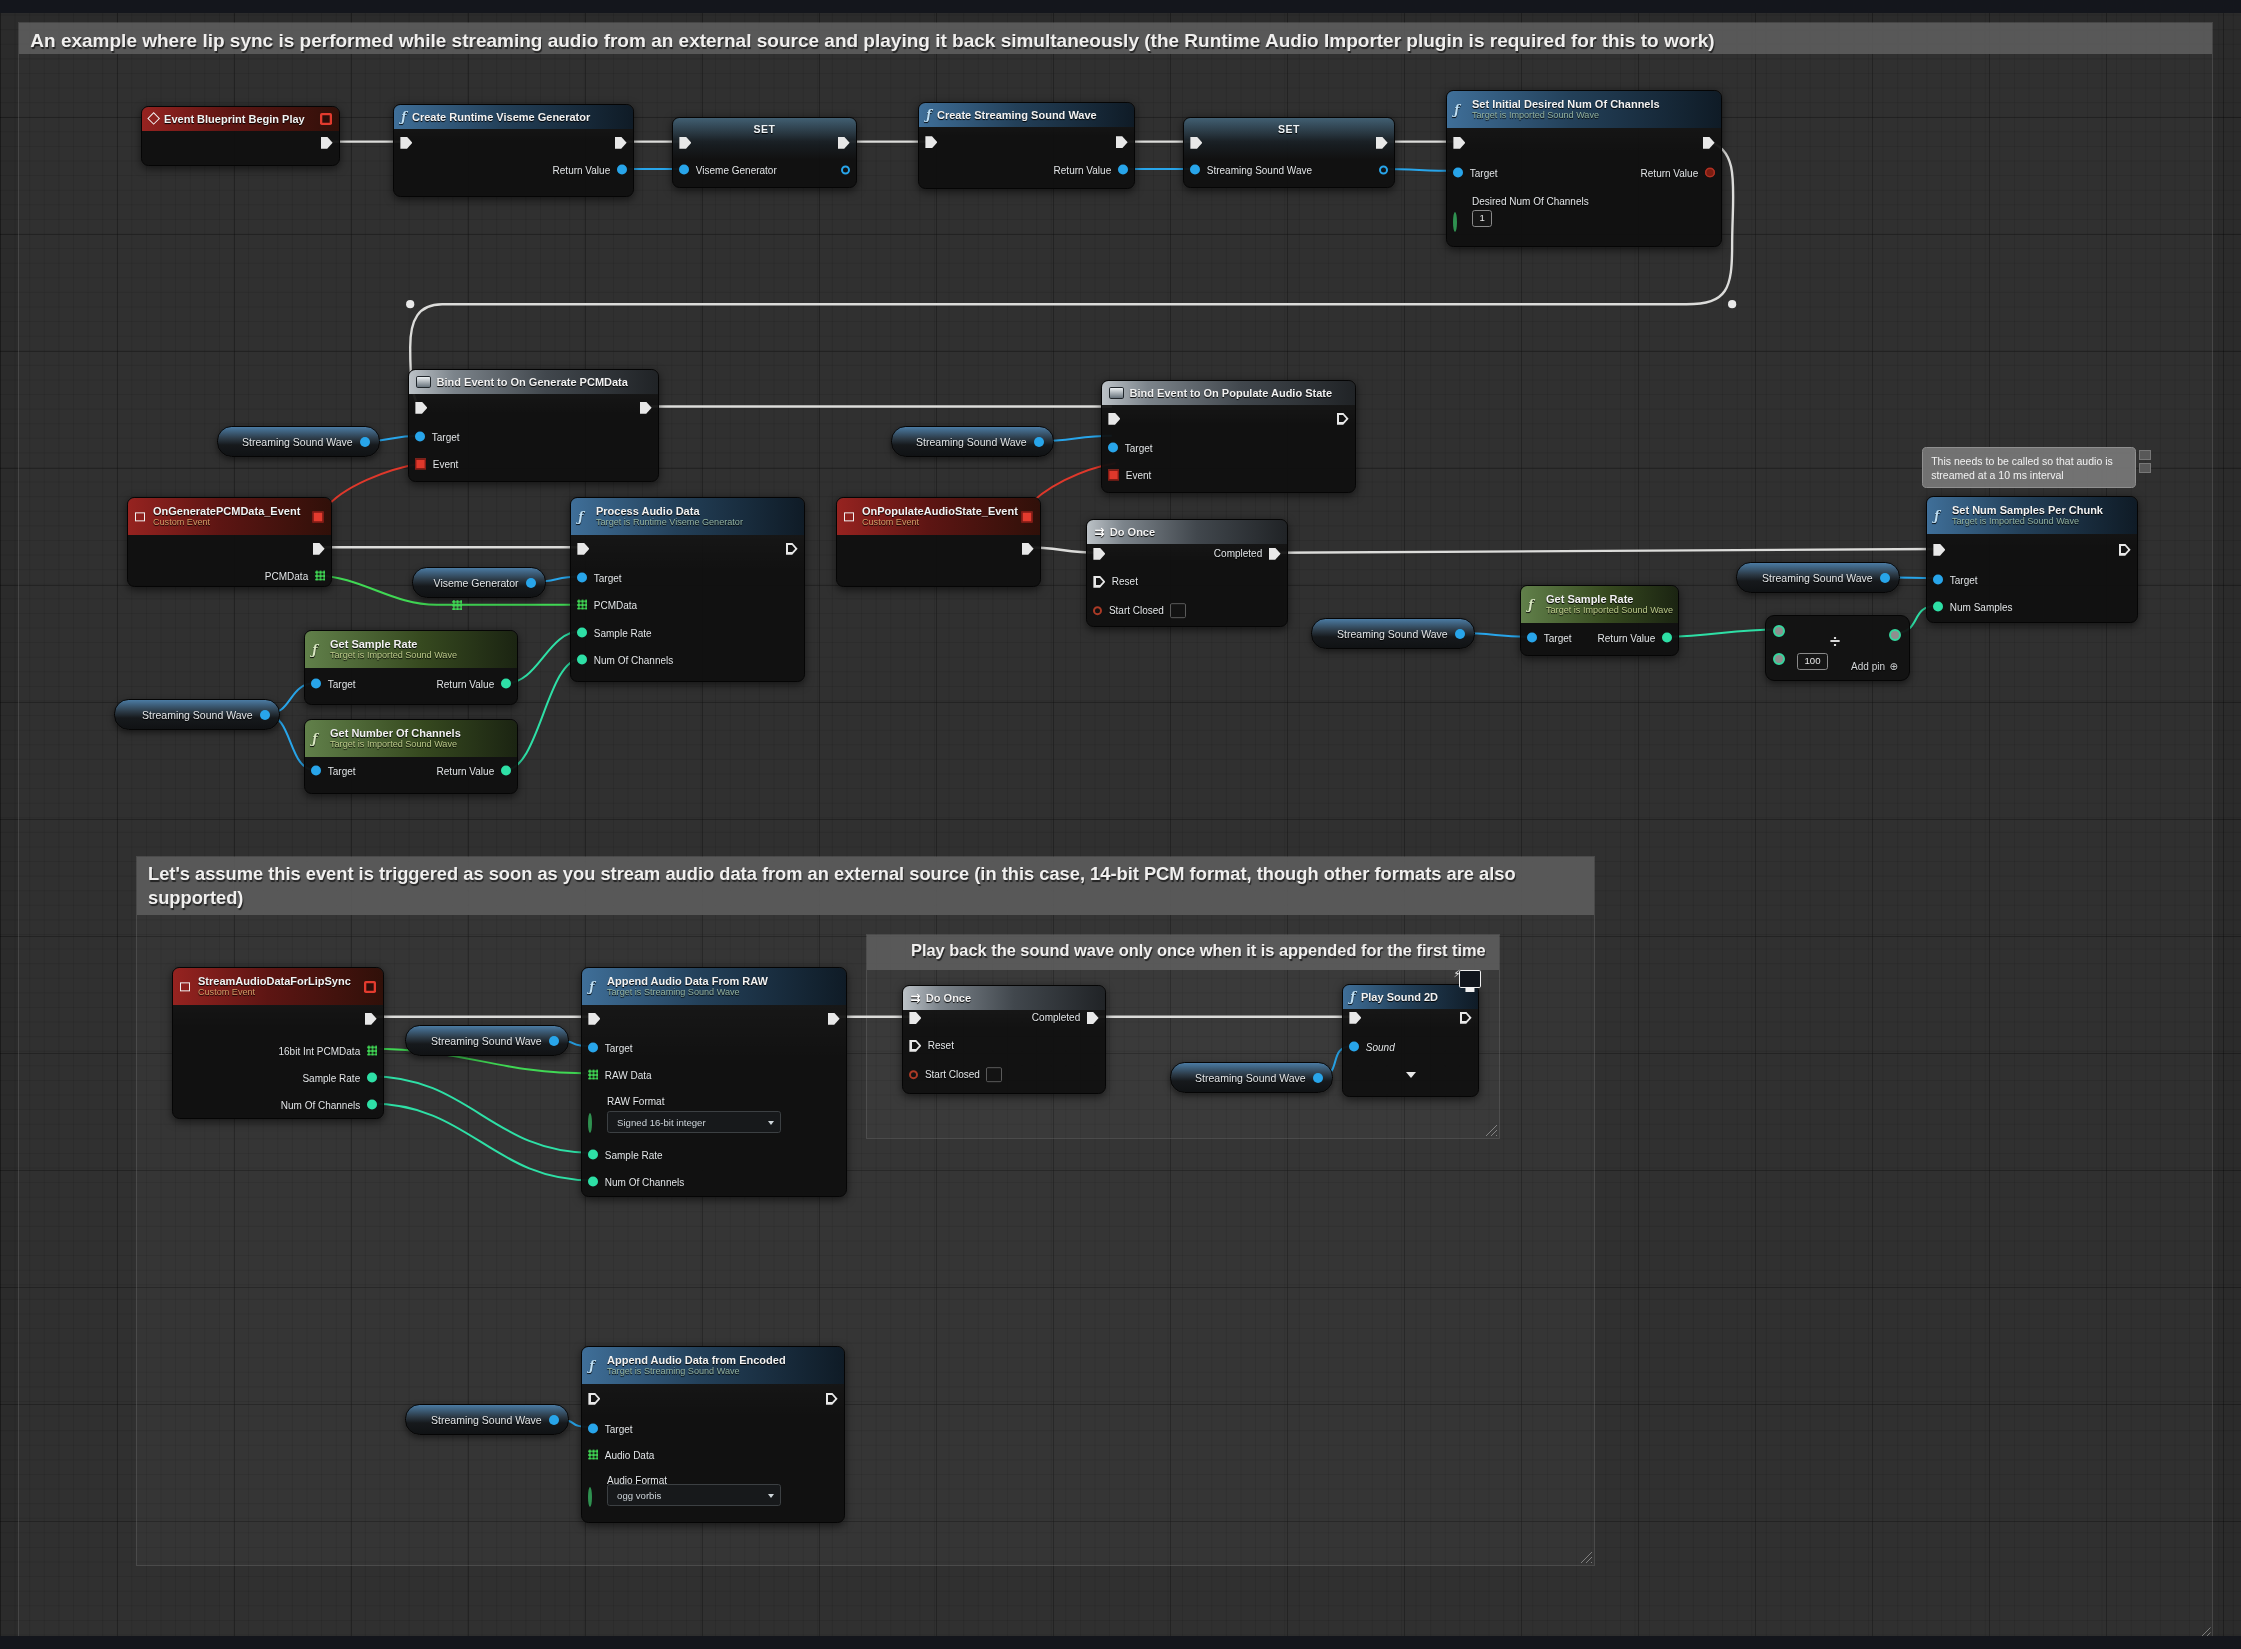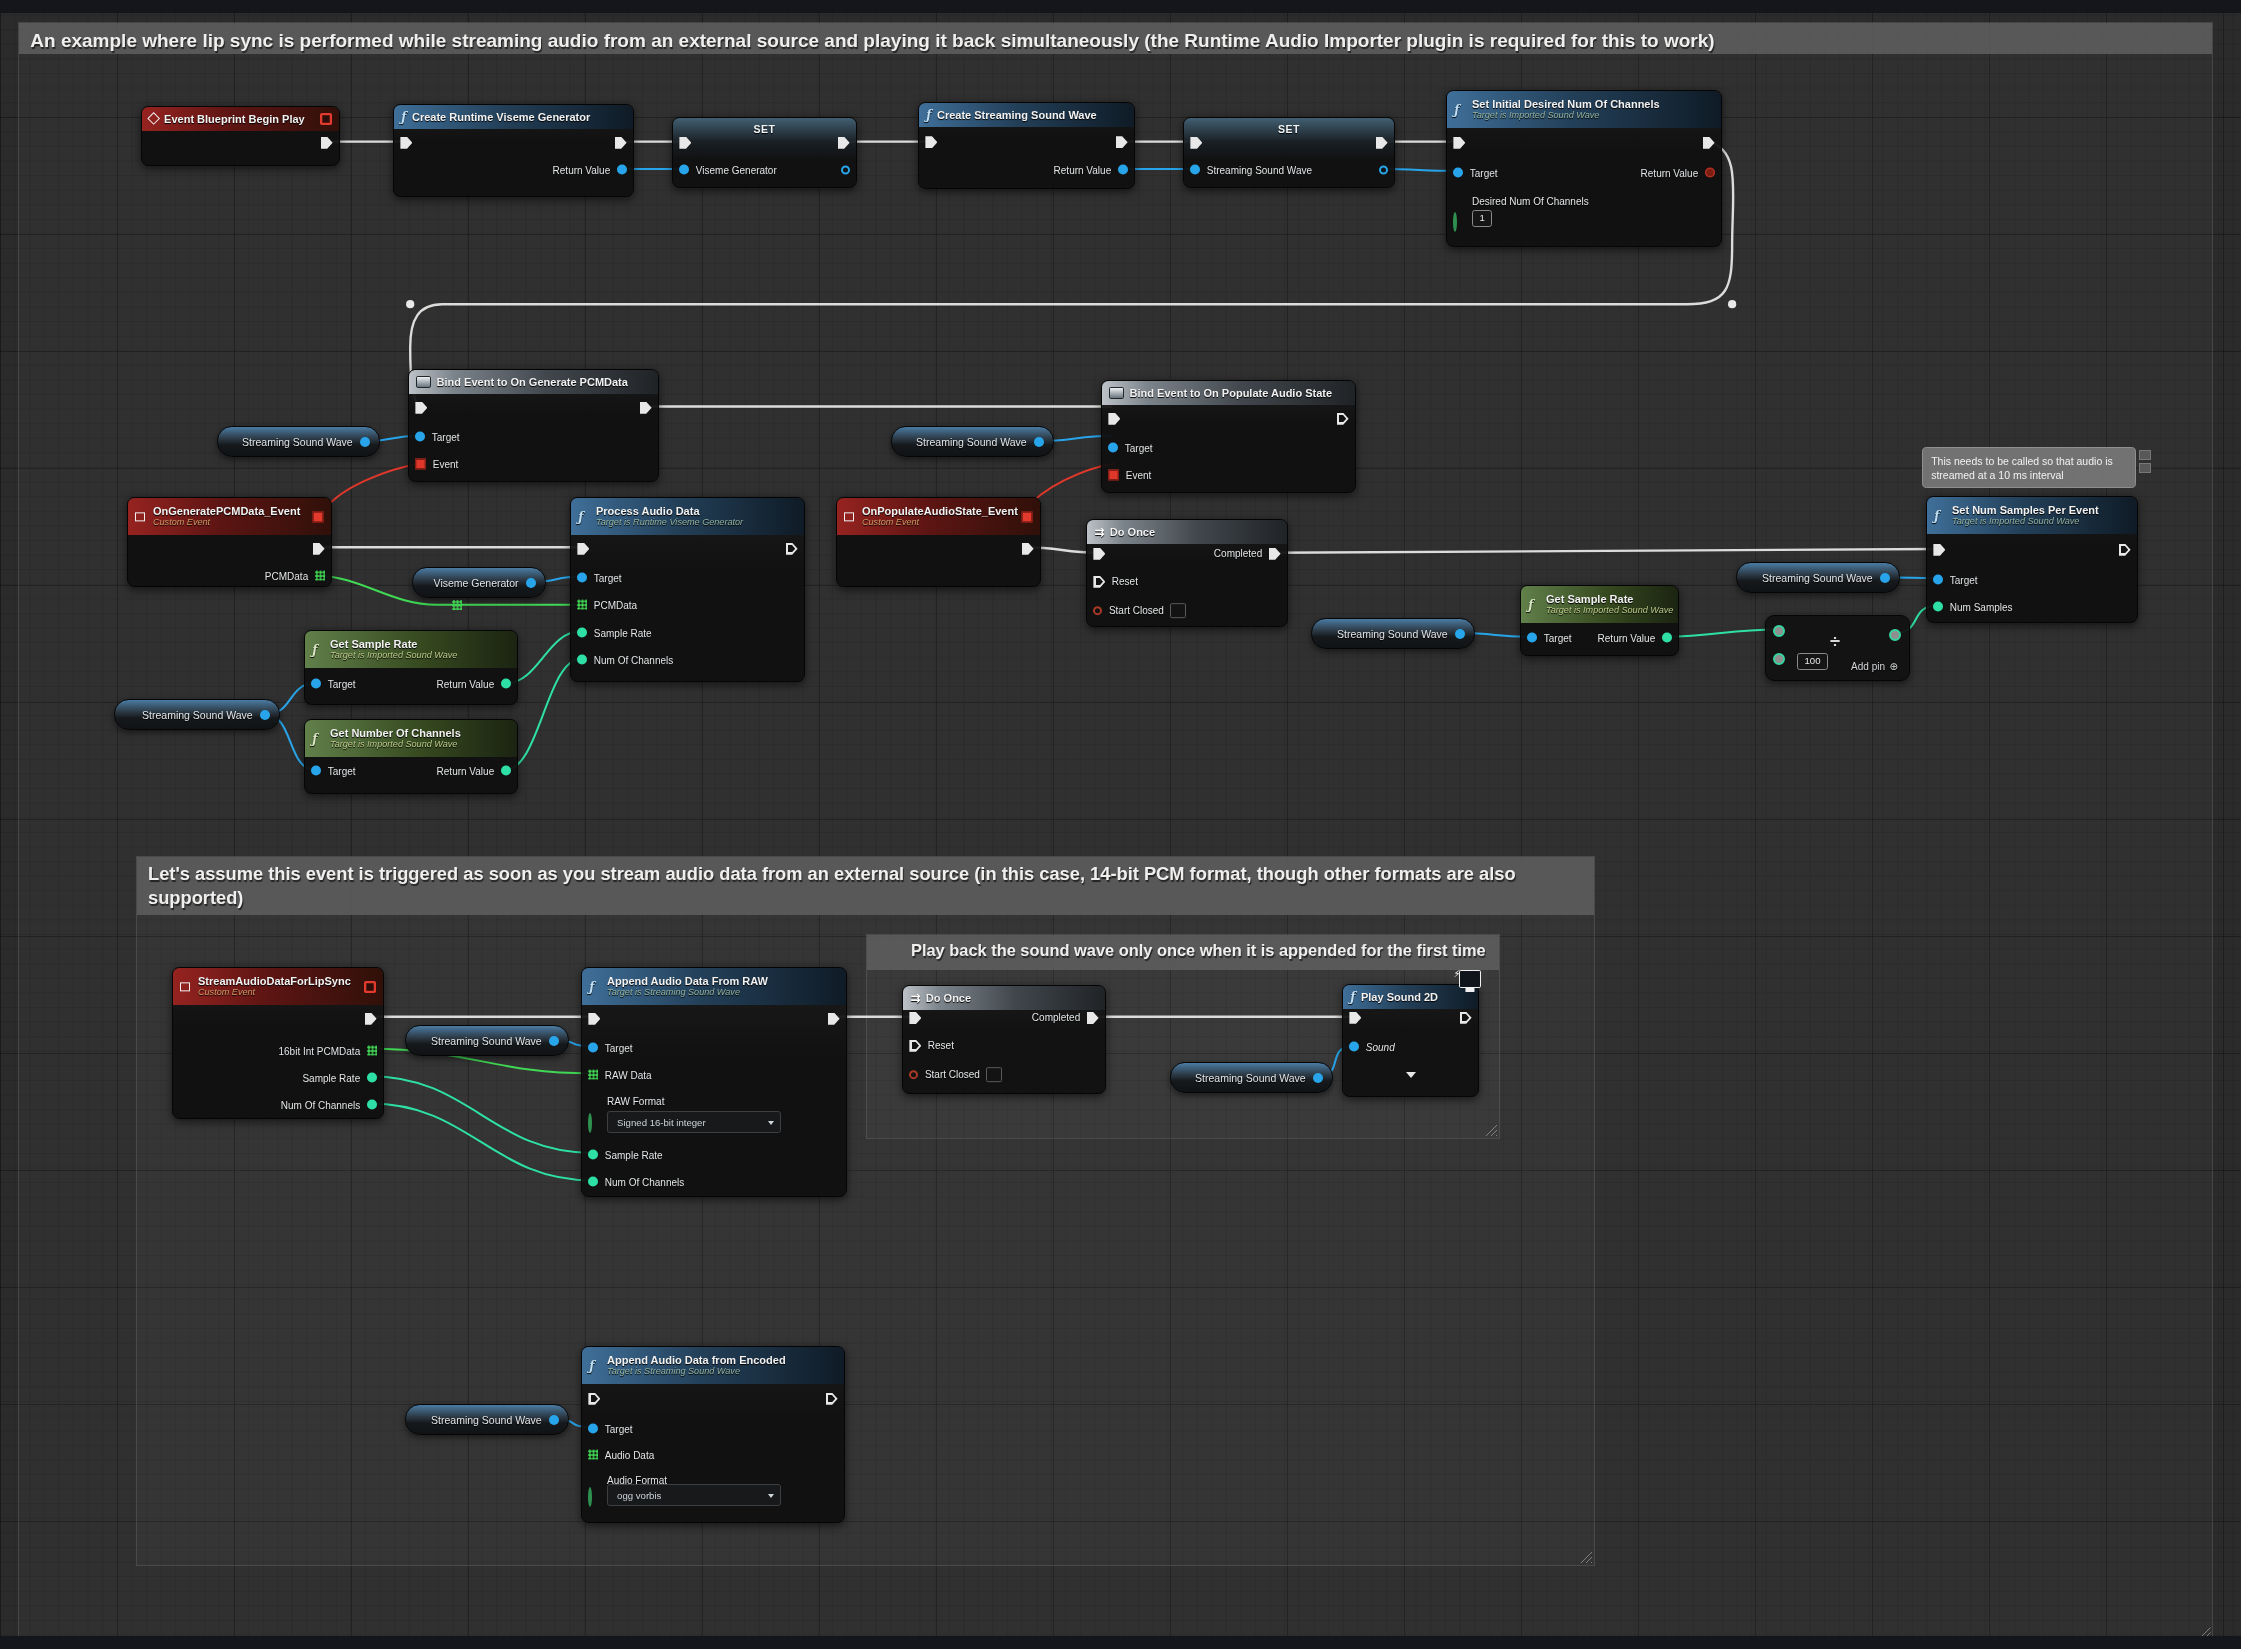--- a/index.html
+++ b/index.html
@@ -22,21 +22,21 @@
     background:repeating-linear-gradient(135deg, transparent 0 2.7px, rgba(190,190,190,.55) 2.7px 3.7px);
     clip-path:polygon(100% 0,100% 100%,0 100%);}
   
   .nd{position:absolute;background:linear-gradient(180deg,rgba(255,255,255,.045),rgba(255,255,255,0) 40%),rgba(16,16,16,.95);
     border:0.9px solid #050505;border-radius:7.3px;box-shadow:0 2.7px 8.2px rgba(0,0,0,.55);z-index:3;}
   .hdr{position:absolute;top:0;left:0;right:0;border-radius:6.4px 6.4px 0 0;display:flex;align-items:center;
     gap:5.5px;padding:0 7.3px;height:24px;color:#f2f2f2;font-size:11px;font-weight:bold;
     text-shadow:0 0.9px 0.9px #000;white-space:nowrap;overflow:hidden;}
   .hdr2{height:37px;flex-direction:column;align-items:flex-start;justify-content:center;gap:0;padding-left:25px;}
   .hdr2 .ttl{line-height:12px;}
-  .hdr2 .sub{font-size:9.1px;font-weight:normal;font-style:italic;line-height:11px;}
+  .hdr2 .sub{font-size:9.1px;font-weight:normal;line-height:11px;}
   .hdr .hic{position:absolute;left:7.3px;top:50%;transform:translateY(-50%);}
   .h-event{background:linear-gradient(90deg,#962320 0%,#5d1513 45%,#301009 100%);}
   .h-event .sub{color:#d29a66;}
   .h-func{background:linear-gradient(90deg,#3f6f99 0%,#234059 45%,#0f1b26 100%);}
   .h-func .sub{color:#93b3a2;}
   .h-pure{background:linear-gradient(90deg,#61804a 0%,#36491f 55%,#1b2412 100%);}
   .h-pure .sub{color:#bcca8a;}
   .h-macro{background:linear-gradient(90deg,#bcc2c7 0%,#7c848b 18%,#41474d 55%,#202326 100%);}
   .nd.set::before{content:"";position:absolute;inset:0;border-radius:6.4px;
     background:linear-gradient(180deg,rgba(96,150,185,.55) 0%,rgba(50,75,95,.25) 34%,rgba(0,0,0,0) 60%);}
@@ -473,21 +473,21 @@
         </div>
         <div class="rr">
           <span class="plab">Return Value</span>
           <span class="p-dot" style="background: rgb(46, 224, 166);"></span>
         </div>
       </div>
     </div>
     <div class="nd" style="left: 1926px; top: 496px; width: 210px; height: 125px;">
       <div class="hdr h-func hdr2">
         <span class="ic-fn hic">ƒ</span>
-        <span class="ttl">Set Num Samples Per Event</span>
+        <span class="ttl">Set Num Samples Per Chunk</span>
         <span class="sub">Target is Imported Sound Wave</span>
       </div>
       <div class="row" style="top: 39px;">
         <div class="rl">
           <span class="p-exec"></span>
         </div>
         <div class="rr">
           <span class="p-exec hollow"></span>
         </div>
       </div>

